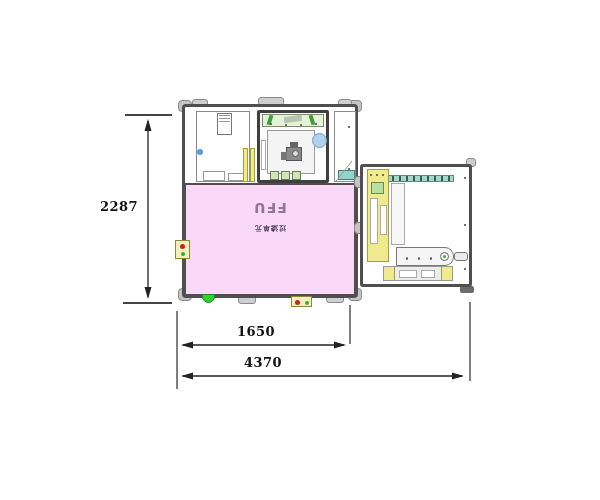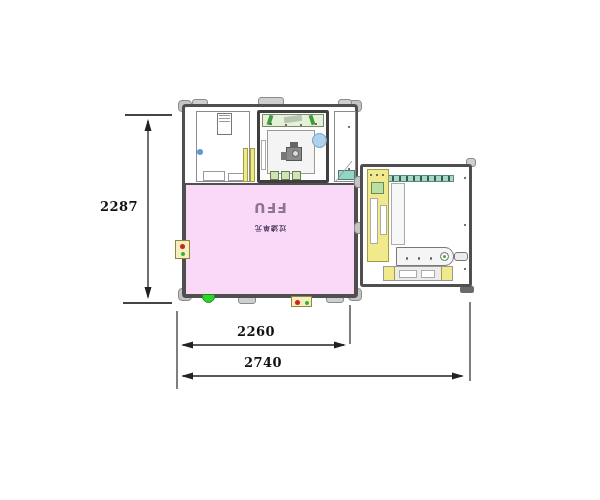--- a/index.html
+++ b/index.html
@@ -141,16 +141,16 @@
     <line x1="183" y1="345" x2="344" y2="345" stroke="#222" stroke-width="1.3"></line>
     <polygon points="181,345 193,341.5 193,348.5" fill="#222"></polygon>
     <polygon points="346,345 334,341.5 334,348.5" fill="#222"></polygon>
 
     <line x1="183" y1="376" x2="462" y2="376" stroke="#222" stroke-width="1.3"></line>
     <polygon points="181,376 193,372.5 193,379.5" fill="#222"></polygon>
     <polygon points="464,376 452,372.5 452,379.5" fill="#222"></polygon>
   </svg>
 
   <div class="a dim" style="left:94px;top:199px;width:50px">2287</div>
-  <div class="a dim" style="left:230px;top:324px;width:52px">2260</div>
-  <div class="a dim" style="left:237px;top:355px;width:52px">2740</div>
+  <div class="a dim" style="left:230px;top:324px;width:52px">1650</div>
+  <div class="a dim" style="left:237px;top:355px;width:52px">4370</div>
 
 </div>
 
 </body></html>

